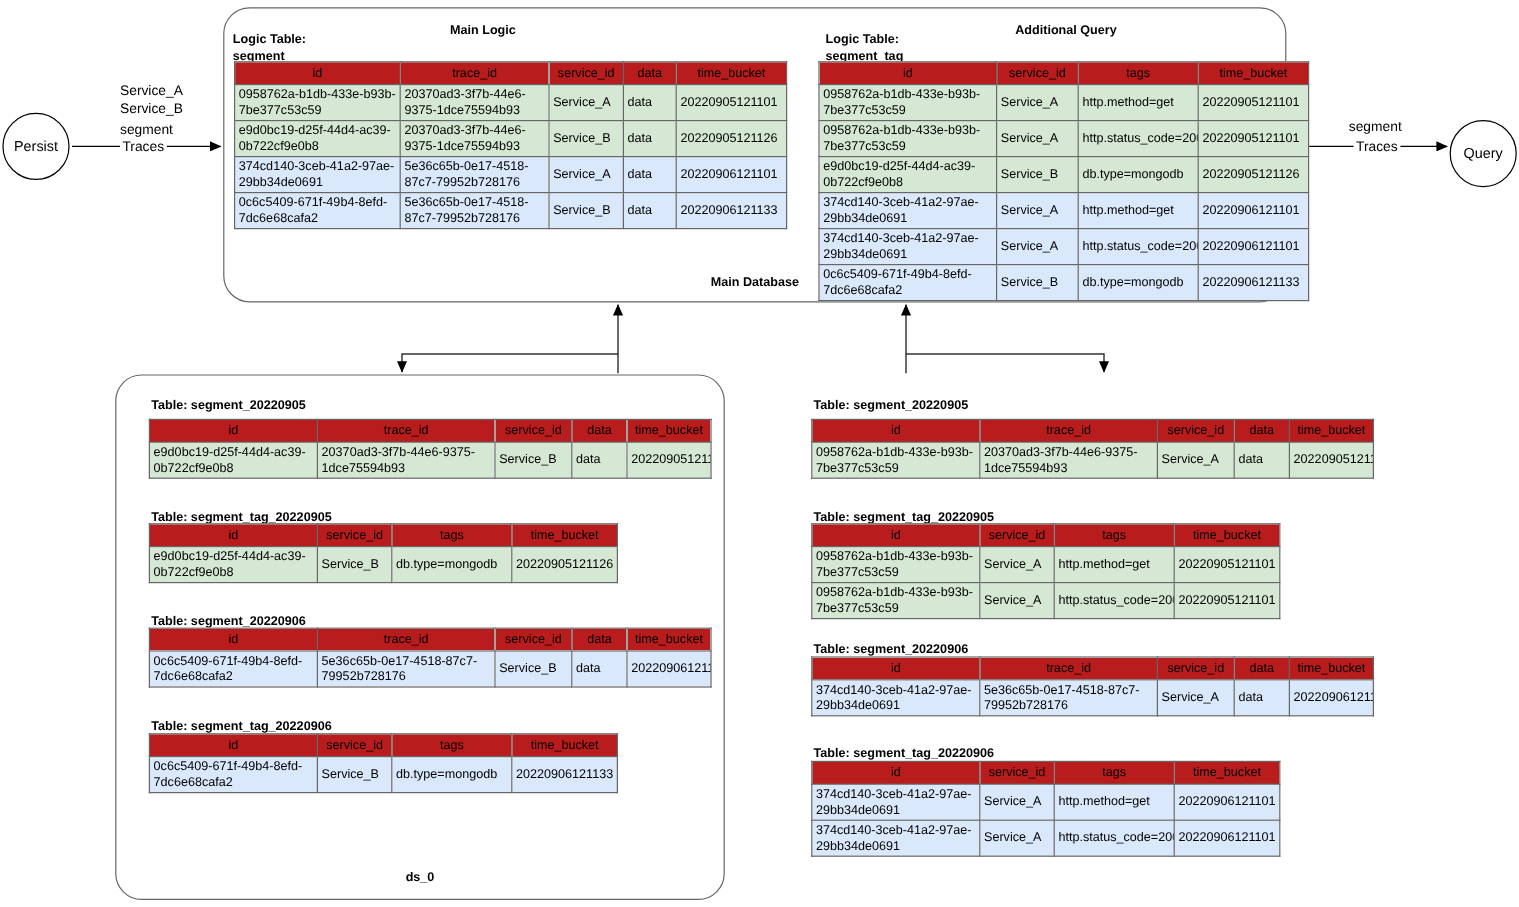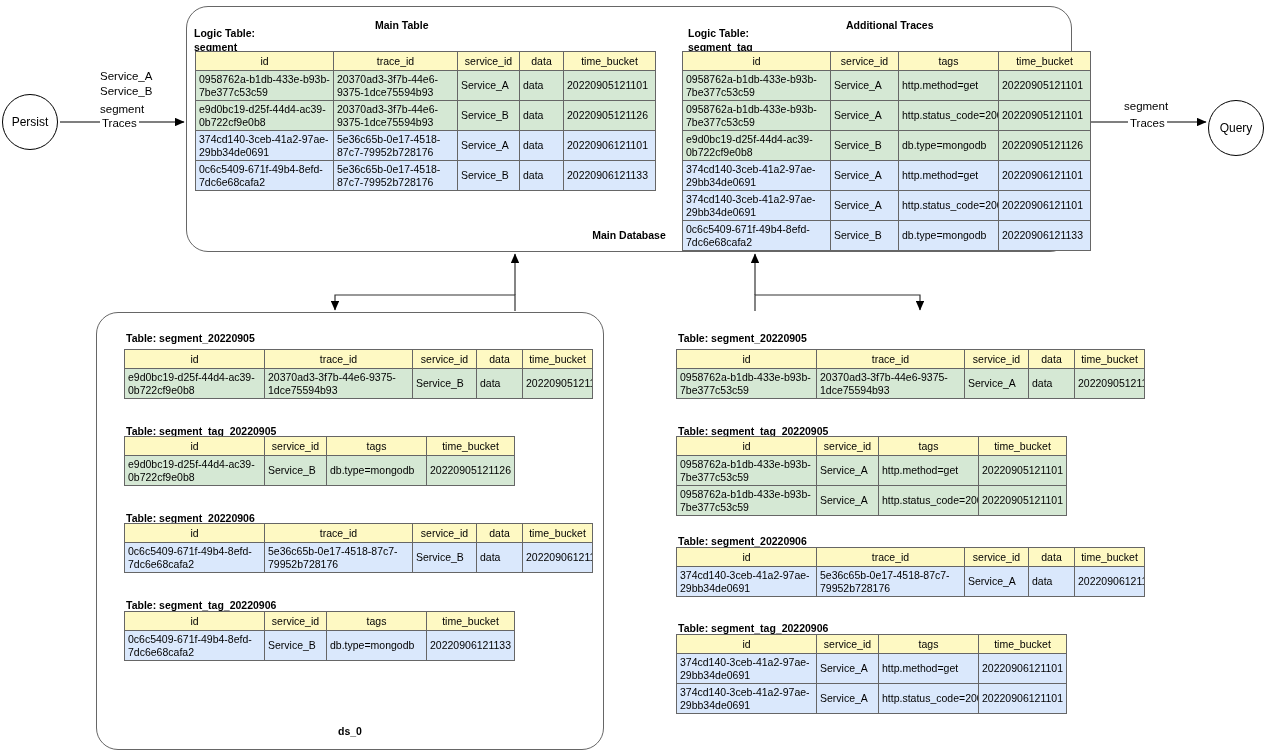--- a/index.html
+++ b/index.html
@@ -92,21 +92,21 @@
   }
   table.dt th, table.dt td {
     border: 1px solid #666666;
     padding: 2px 3px;
     font-weight: normal;
     vertical-align: middle;
     line-height: 12.5px;
     overflow: hidden;
   }
   table.dt th {
-    background: #fef9c3;
+    background: #b91c1c;
     text-align: center;
     height: 19px;
     margin-top: 24px;
   }
   table.dt td {
     text-align: left;
     height: 29px;
   }
   tr.green td { background: #d5e8d4; }
   tr.blue  td { background: #dae8fc; }
@@ -153,21 +153,21 @@
   <div class="flow-label" style="left:100px; top:102px;">segment</div>
   <div class="flow-label" style="left:100px; top:116px; background:#fff; padding:0 2px;">Traces</div>
 
   <div class="flow-label" style="left:1124px; top:99px;">segment</div>
   <div class="flow-label" style="left:1128px; top:116px; background:#fff; padding:0 2px;">Traces</div>
 
   <div class="container-box" id="logic-database-box">
     <div class="box-footer-label" style="bottom:10px; left:0;">Main Database</div>
   </div>
 
-  <div class="section-title" style="left:375px; top:19px;">Main Table</div>
+  <div class="section-title" style="left:375px; top:19px;">Main Logic</div>
   <div class="logic-table-label" style="left:194px; top:26px;">Logic Table:
 segment</div>
   <table class="dt" id="main-table" style="left:195px; top:51px; width:460px;">
     <colgroup>
         <col style="width:138px">
         <col style="width:124px">
         <col style="width:62px">
         <col style="width:44px">
         <col style="width:92px">
       </colgroup>
@@ -205,21 +205,21 @@
         <tr class="blue">
           <td>0c6c5409-671f-49b4-8efd-7dc6e68cafa2</td>
           <td>5e36c65b-0e17-4518-87c7-79952b728176</td>
           <td>Service_B</td>
           <td>data</td>
           <td>20220906121133</td>
         </tr>
       </tbody>
   </table>
 
-  <div class="section-title" style="left:846px; top:19px;">Additional  Traces</div>
+  <div class="section-title" style="left:846px; top:19px;">Additional  Query</div>
   <div class="logic-table-label" style="left:688px; top:26px;">Logic Table:
 segment_tag</div>
   <table class="dt" id="additional-table" style="left:682px; top:51px; width:390px;">
     <colgroup>
         <col style="width:148px">
         <col style="width:68px">
         <col style="width:100px">
         <col style="width:92px">
       </colgroup>
     <thead>

